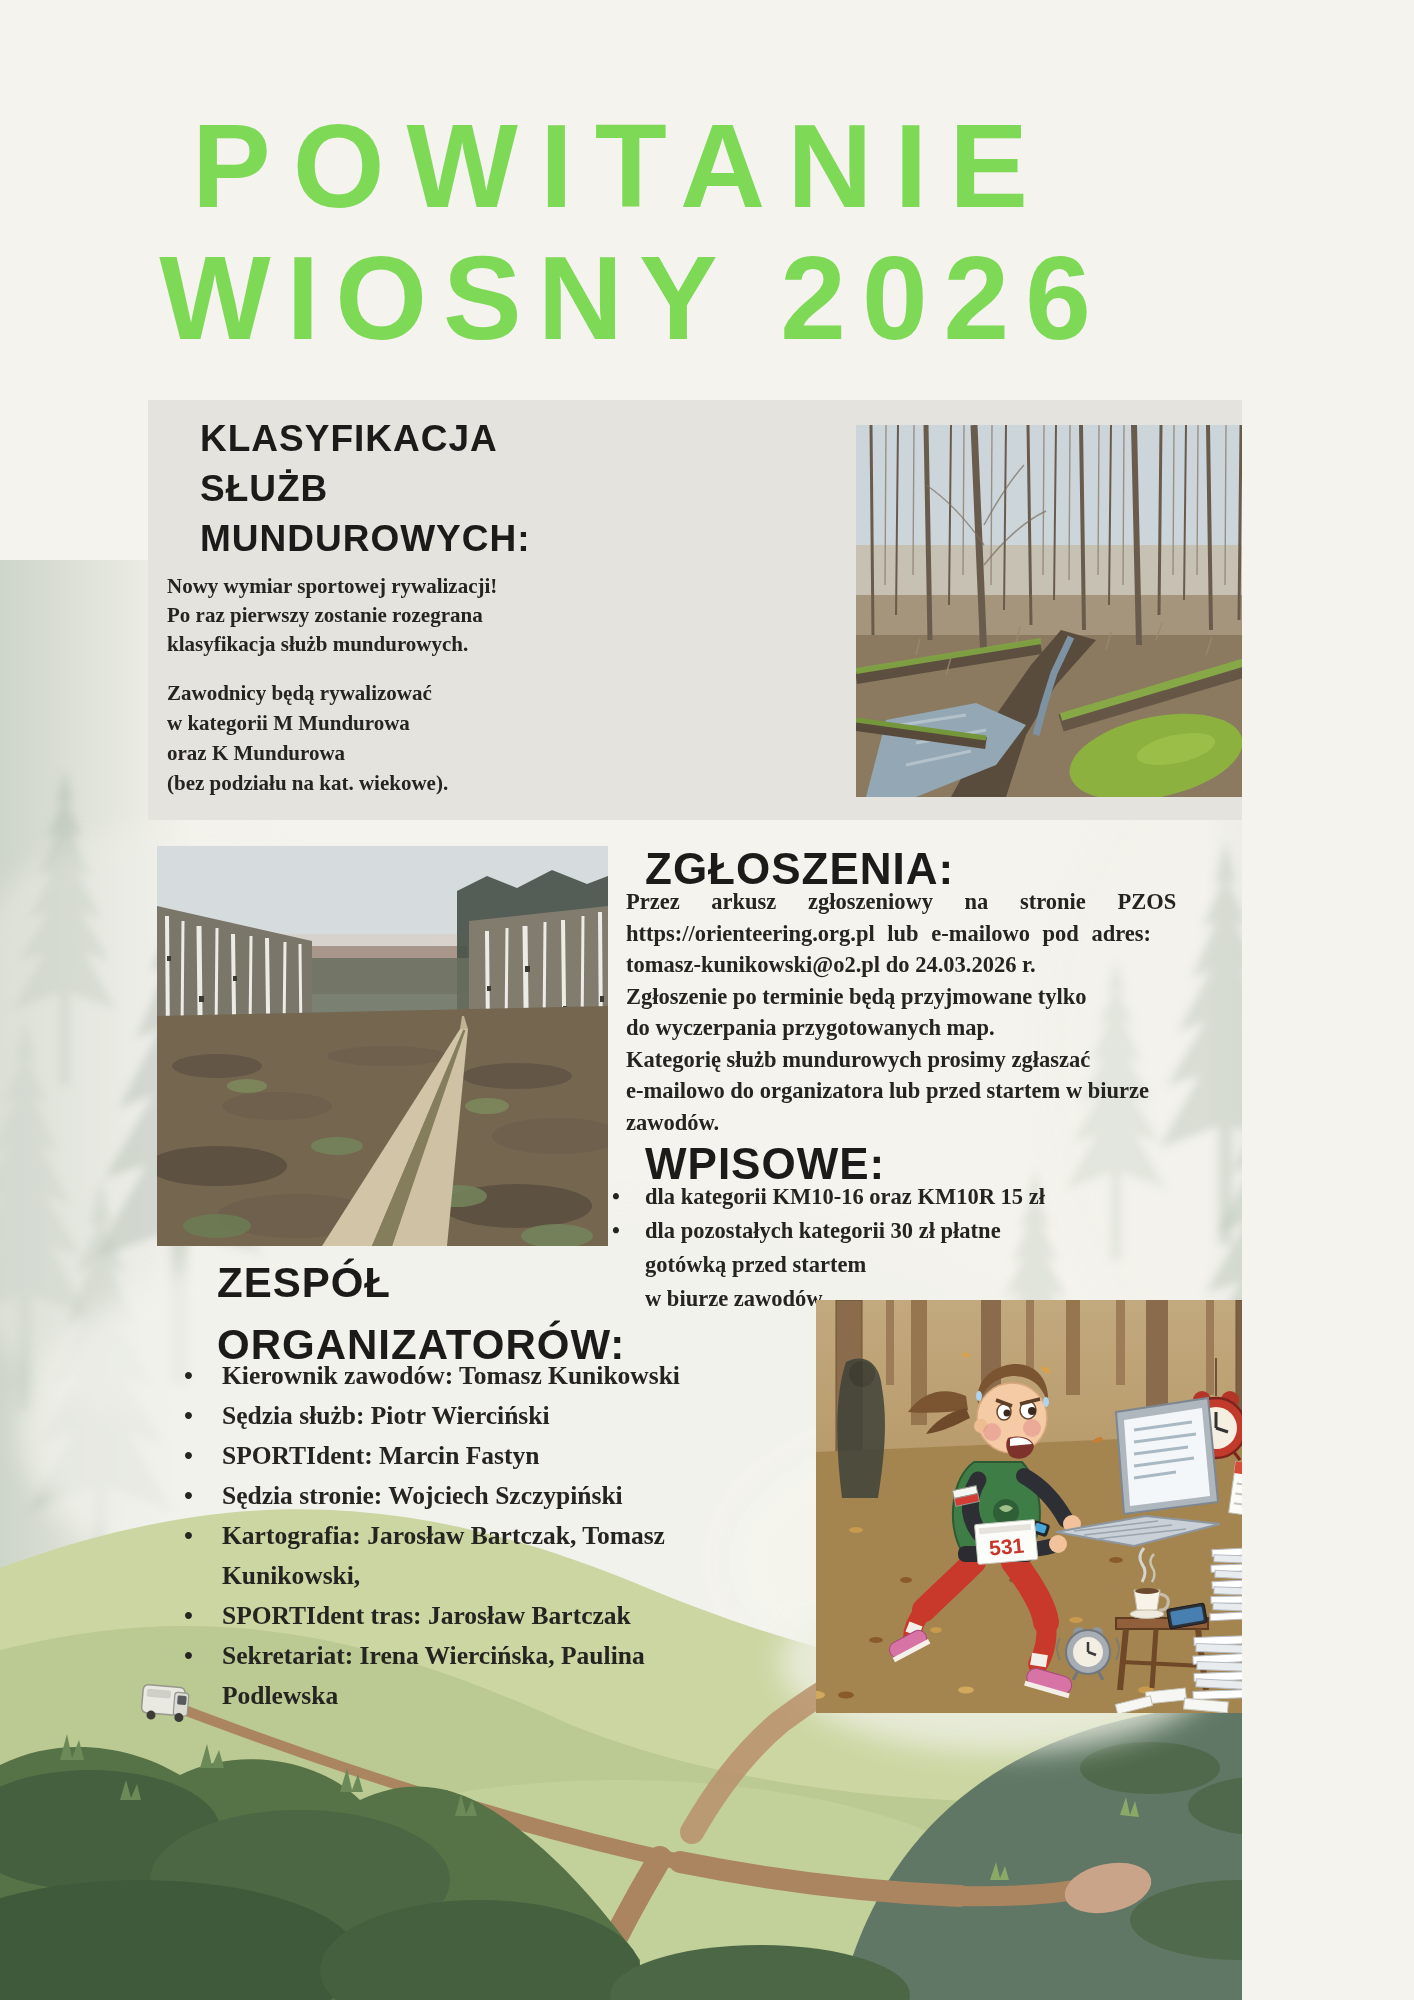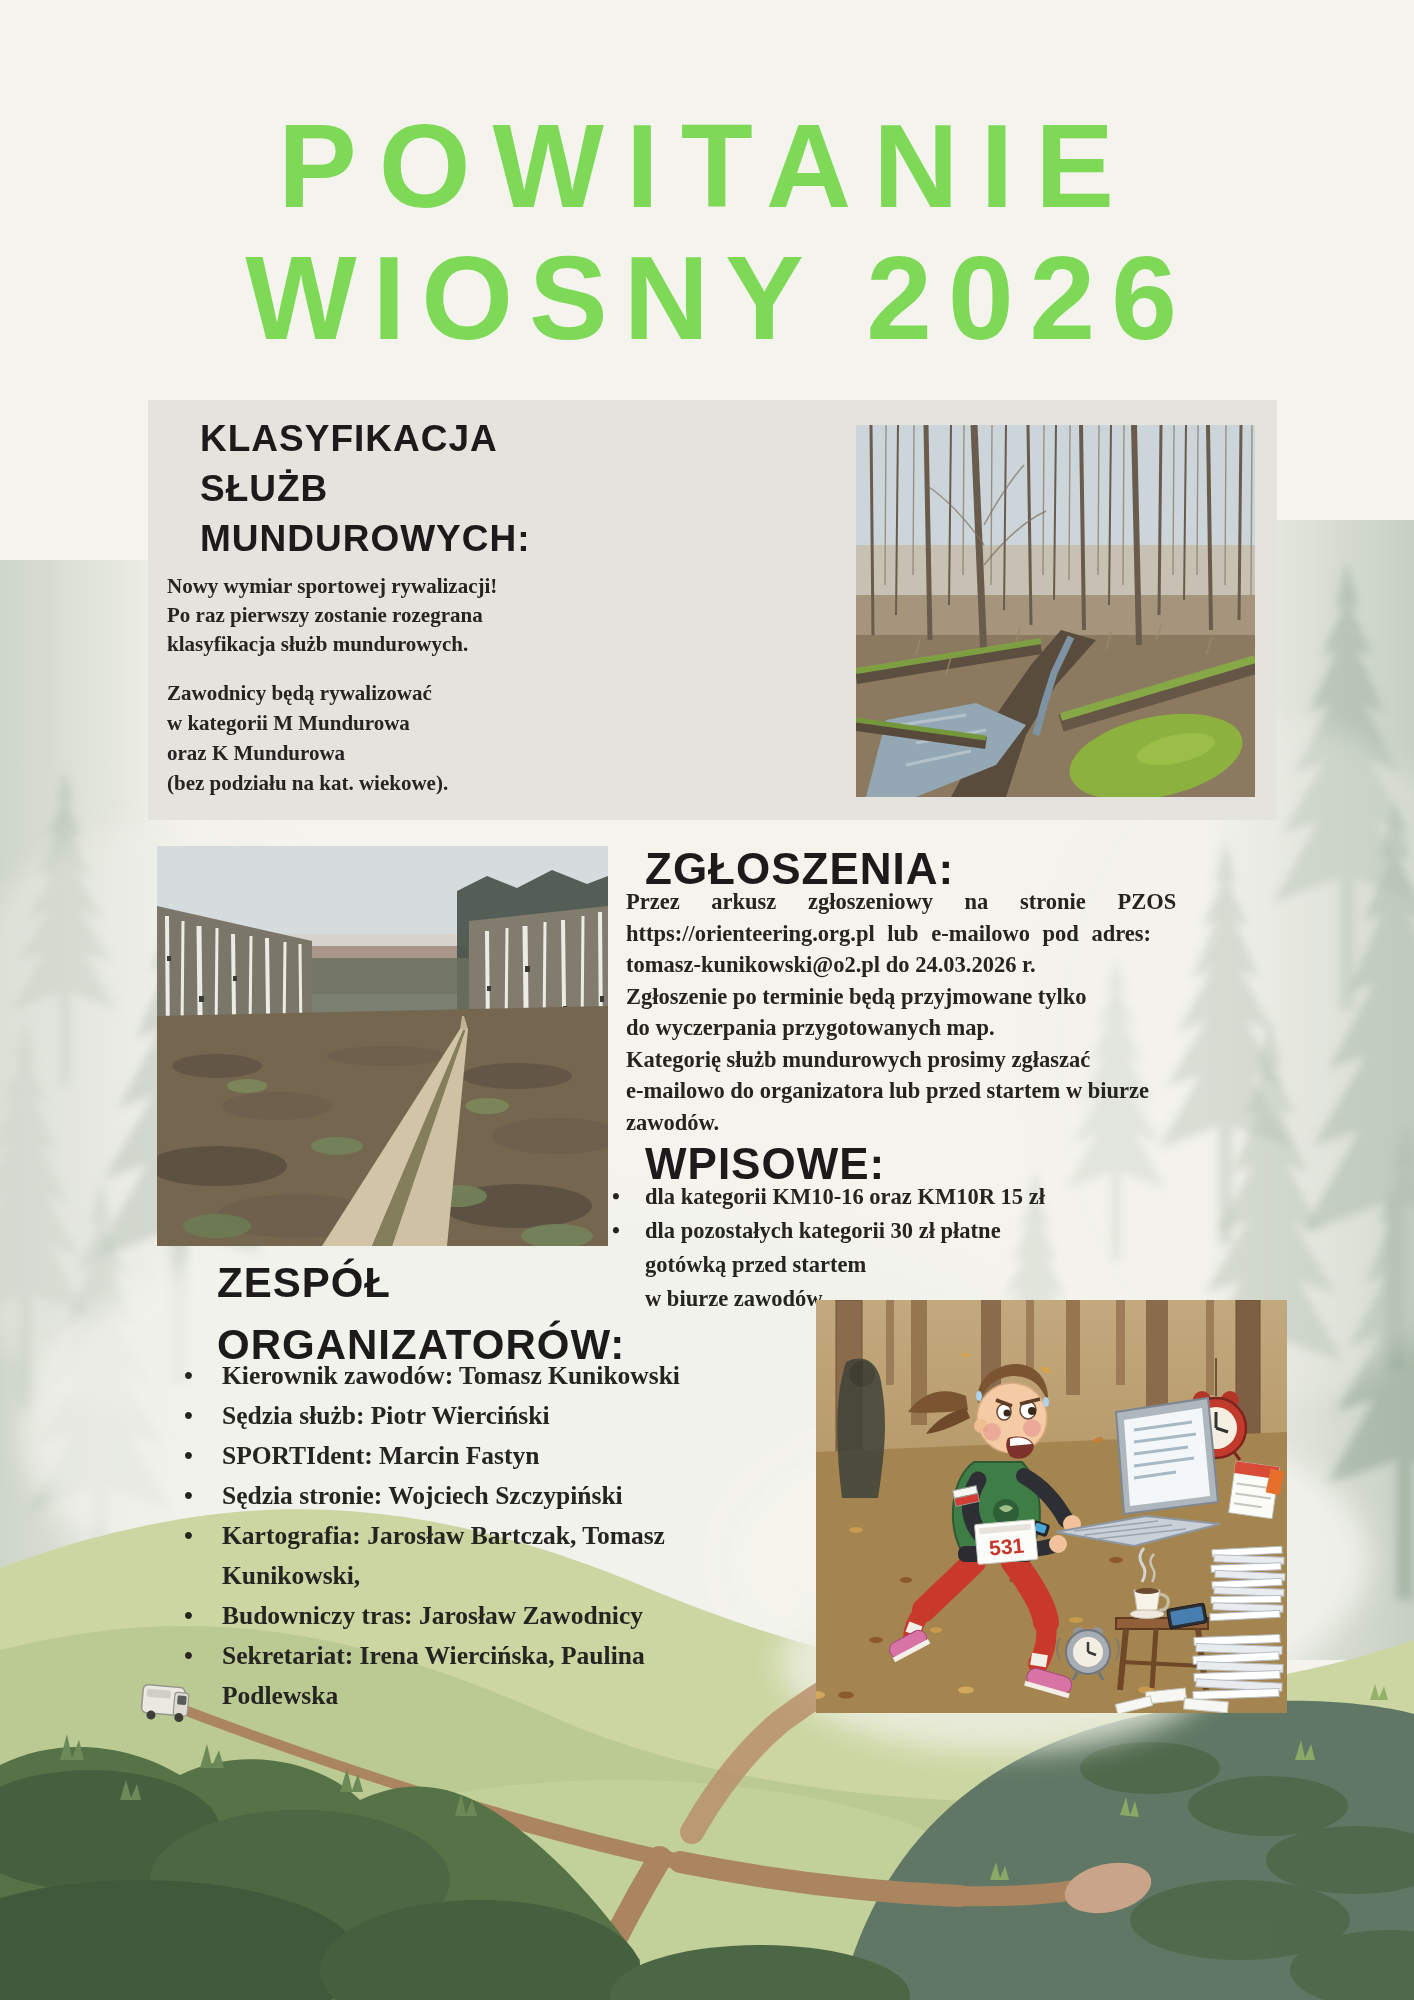--- a/index.html
+++ b/index.html
@@ -1,16 +1,16 @@
 <!DOCTYPE html>
 <html><head>
 <meta charset="utf-8">
 <style>
   html,body{margin:0;padding:0;background:#f4f3ed;}
-  #poster{position:relative;width:1414px;height:2000px;overflow:hidden;background:#f4f3ed;
+  #poster{position:relative;width:1242px;height:2000px;overflow:hidden;background:#f4f3ed;
           font-family:"Liberation Sans",sans-serif;}
   .abs{position:absolute;}
   .title-line{left:0;right:0;text-align:center;color:#7ed957;font-weight:bold;
               font-family:"Liberation Sans",sans-serif;}
   #title1{top:98px;font-size:118px;letter-spacing:22px;}
   #title2{top:230px;font-size:118px;letter-spacing:16px;padding-left:24px;}
   .panel{left:148px;top:400px;width:1129px;height:420px;background:#e4e3de;}
   .sans-h{font-family:"Liberation Sans",sans-serif;font-weight:bold;color:#1c1b1a;margin-left:33px;}
   .serif{font-family:Liberation Serif, serif;font-weight:bold;color:#262421;}
   #klas-heading{left:19px;top:14px;font-size:37px;line-height:50px;letter-spacing:1px;}
@@ -351,21 +351,21 @@
     <div class="brow">
       <span class="bdot2">•</span>
       <span>Kartografia: Jarosław Bartczak, Tomasz</span>
     </div>
     <div class="brow">
       <span class="bdot2"></span>
       <span>Kunikowski,</span>
     </div>
     <div class="brow">
       <span class="bdot2">•</span>
-      <span>Budowniczy tras: Jarosław Zawodnicy</span>
+      <span>SPORTIdent tras: Jarosław Bartczak</span>
     </div>
     <div class="brow">
       <span class="bdot2">•</span>
       <span>Sekretariat: Irena Wiercińska, Paulina</span>
     </div>
     <div class="brow">
       <span class="bdot2"></span>
       <span>Podlewska</span>
     </div>
   </div>

